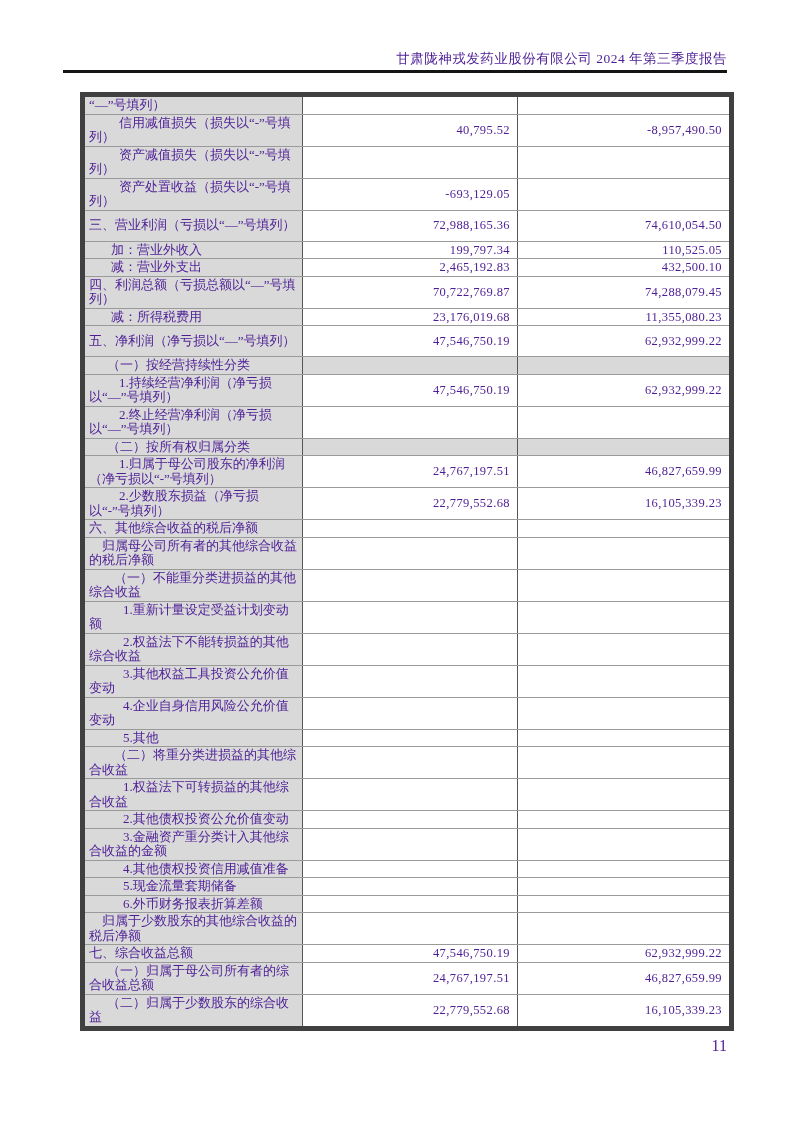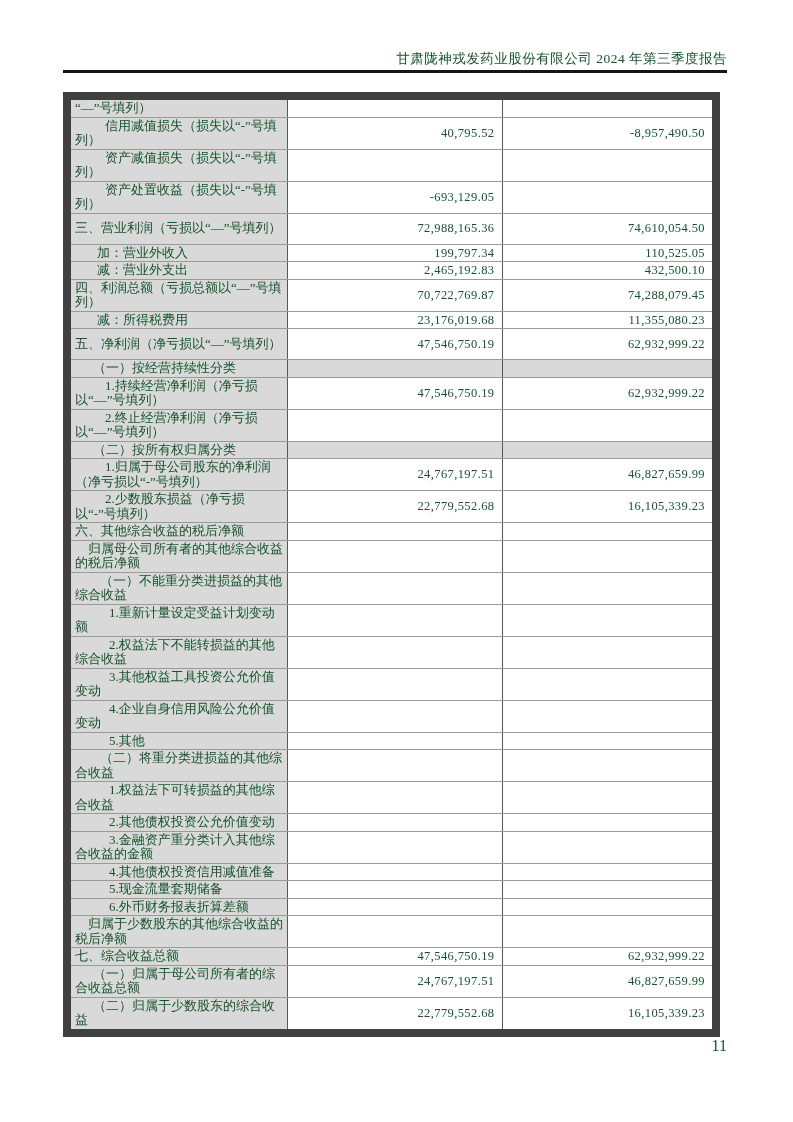--- a/index.html
+++ b/index.html
@@ -1,43 +1,43 @@
 <!DOCTYPE html>
 <html><head>
 <meta charset="utf-8">
 <style>
   html,body{margin:0;padding:0;background:#ffffff;}
   .page{
     position:relative;
     width:793px;height:1122px;
     background:#ffffff;
     font-family:"Liberation Serif","DejaVu Serif",serif;
-    color:#14532d;
+    color:#4c1d95;
     overflow:hidden;
   }
   .header-title{
     position:absolute;
     top:50px;right:66px;
     font-size:13.5px;
     letter-spacing:.5px;
     white-space:nowrap;
   }
   .header-rule{
     position:absolute;
     top:70px;left:63px;
     width:664px;height:3px;
     background:#141414;
   }
   table.fin{
     position:absolute;
-    top:92px;left:63px;
+    top:92px;left:80px;
     width:649px;
     border-collapse:collapse;
     table-layout:fixed;
-    border:8px solid #404040;
+    border:5px solid #404040;
   }
   table.fin td{
     border-top:1px solid #9a9a9a;
     border-bottom:1px solid #9a9a9a;
     border-left:1px solid #565656;
     border-right:1px solid #565656;
     vertical-align:middle;
     overflow:hidden;
   }
   td.c-label{

